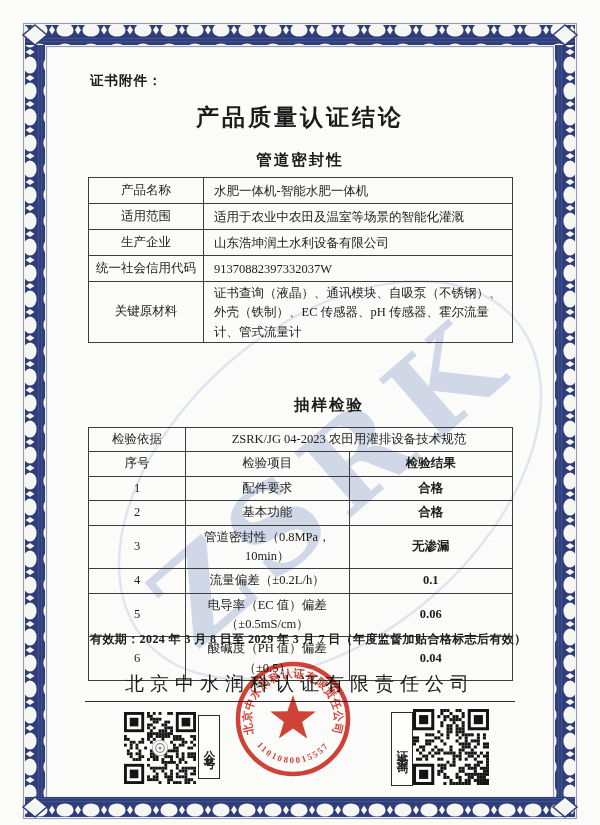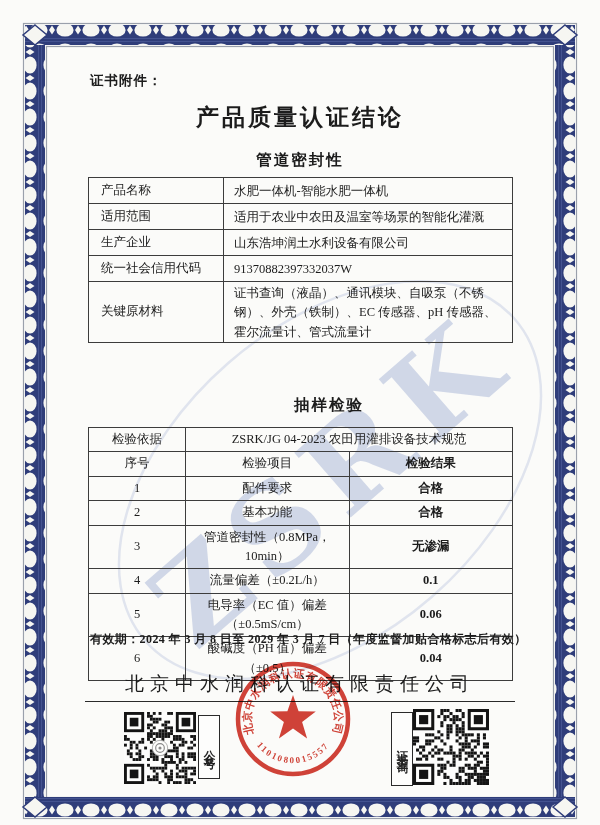--- a/index.html
+++ b/index.html
@@ -13,21 +13,21 @@
 
   .attachment{left:90px;top:72px;font-size:13.5px;font-weight:bold;letter-spacing:1px;}
   .main-title{left:0;top:102px;width:600px;text-align:center;font-size:23px;font-weight:bold;letter-spacing:3px;}
   .sec-title{left:0;width:600px;text-align:center;font-size:15.5px;letter-spacing:2px;font-weight:600;}
   .sec1{top:150px;}
   .sec2{top:395px;margin-left:29px;}
 
   table{border-collapse:collapse;table-layout:fixed;background:transparent;}
   td{border:1px solid #3c3c3c;font-size:12.5px;line-height:1.55;vertical-align:middle;padding:2px 4px;}
   .t1{left:88px;top:177px;width:425px;}
-  .t1 td.lbl{width:110px;text-align:left;padding:2px 12px;}
+  .t1 td.lbl{width:110px;text-align:center;padding:2px 2px;}
   .t1 td.val{text-align:left;padding:2px 8px 0 10px;}
   .t1 tr.r1 td{height:21px;}
   .t1 tr.r2 td{height:45px;}
   .t2{left:88px;top:427px;width:425px;}
   .t2 td{height:19px;text-align:center;}
   .t2 td.c1{width:88px;margin-top:42px;}
   .t2 td.c2{width:227px;}
   .t2 td.c3{width:110px;font-weight:bold;}
 
   .validity{left:90px;top:631px;font-size:12px;font-weight:bold;letter-spacing:0.4px;}

